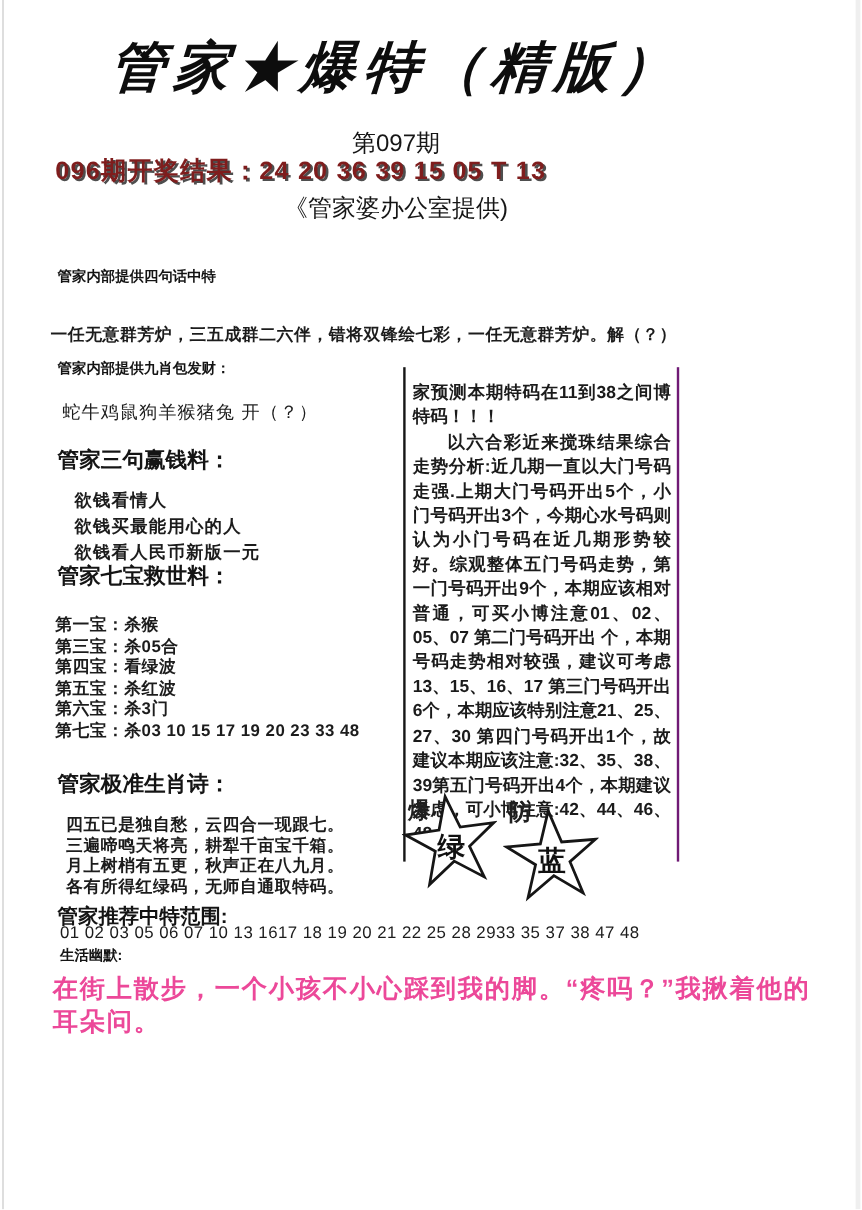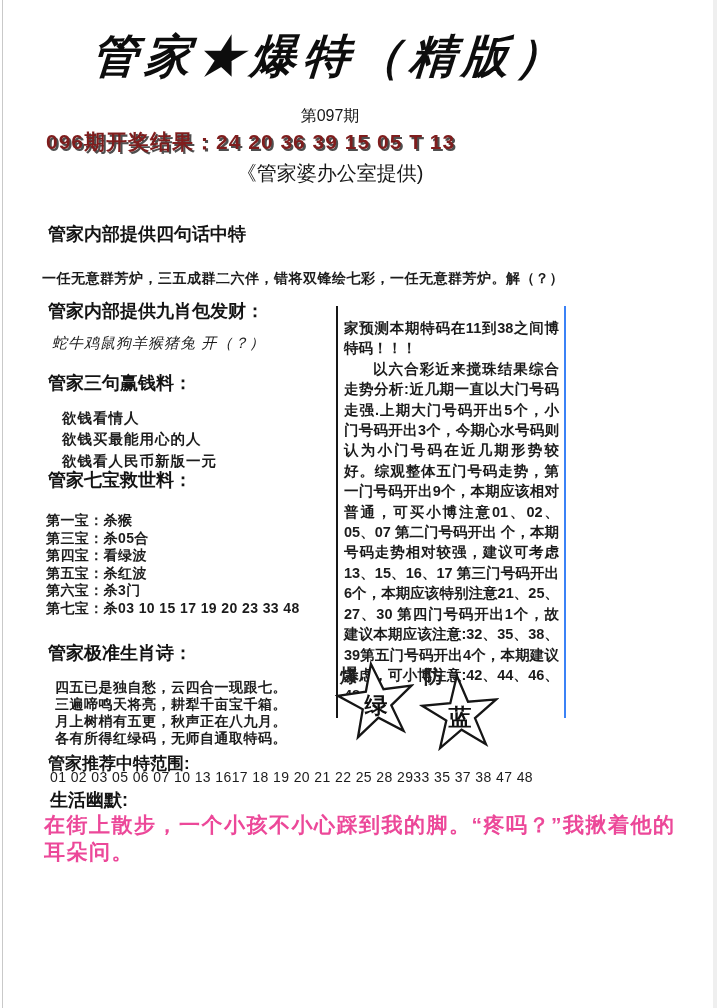--- a/index.html
+++ b/index.html
@@ -10,51 +10,51 @@
   .abs{position:absolute;}
   .edge-left{left:2px;top:0;width:1px;height:1008px;background:#c9c9c9;}
   .edge-right{left:713px;top:0;width:4px;height:1008px;background:#efefef;}
 
   .masthead{
     left:40px;top:26px;width:580px;text-align:center;
     font-family:"Liberation Serif",serif;font-weight:bold;font-style:italic;
     font-size:46px;letter-spacing:7px;color:#0d0d0d;
     transform:skewX(-4deg);white-space:nowrap;
   }
-  .issue{left:40px;top:106px;width:580px;text-align:center;font-size:16px;color:#161616;}
+  .issue{left:40px;top:106px;width:580px;text-align:center;font-size:20px;color:#161616;}
   .prev-result{
     left:46px;top:128px;font-size:21px;font-weight:bold;letter-spacing:1px;
     color:#7f1d1d;text-shadow:2px 2px 0 #4e4e4e;white-space:nowrap;
   }
   .provider{left:40px;top:160px;width:580px;text-align:center;font-size:20px;color:#161616;}
 
   .h-sec{font-weight:bold;color:#141414;white-space:nowrap;}
-  .h16{font-size:18px;}
+  .h16{font-size:12px;}
   .h17{font-size:17px;}
   .h18{font-size:18px;}
-  .body-line{font-size:15px;color:#1c1c1c;white-space:nowrap;font-style:italic;}
+  .body-line{font-size:15px;color:#1c1c1c;white-space:nowrap;}
 
   .list{white-space:nowrap;margin-top:12px;}
   .list div{white-space:nowrap;}
 
   .four-phrase{left:42px;top:270px;font-size:14px;font-weight:bold;letter-spacing:0.5px;}
   .zodiac-line{left:52px;top:334px;font-size:15px;letter-spacing:1px;}
 
   .three-items{left:62px;top:396px;font-size:14.5px;font-weight:bold;line-height:21.3px;letter-spacing:1px;}
   .seven-items{left:46px;top:500px;font-size:14px;font-weight:bold;line-height:17.6px;letter-spacing:0.4px;}
   .poem{left:55px;top:667px;font-size:14px;font-weight:bold;line-height:16.9px;letter-spacing:0.5px;}
   .range-numbers{left:50px;top:769px;font-size:14px;letter-spacing:0.4px;white-space:nowrap;}
   .humor-text{
     left:44px;top:811px;width:648px;font-size:21px;font-weight:bold;
     letter-spacing:1.5px;line-height:27px;color:#ec4899;
   }
 
   .analysis-box{
     left:336px;top:306px;width:230px;height:412px;
-    border-left:2px solid #161616;border-right:2px solid #3b82f6;
+    border-left:2px solid #161616;border-right:2px solid #701a75;
     box-sizing:border-box;padding:12px 5px 0 6px;
   }
   .analysis-box p{margin:0;font-size:14.5px;font-weight:600;line-height:20.4px;
     color:#1b1b1b;text-align:justify;}
   .analysis-box .box-body{text-indent:2em;}
 
   .star-label{font-size:19px;font-weight:bold;color:#202020;}
   .star svg{display:block;}
   .star-char{font-size:23px;font-weight:bold;color:#101010;text-align:center;width:80px;}
 </style>

